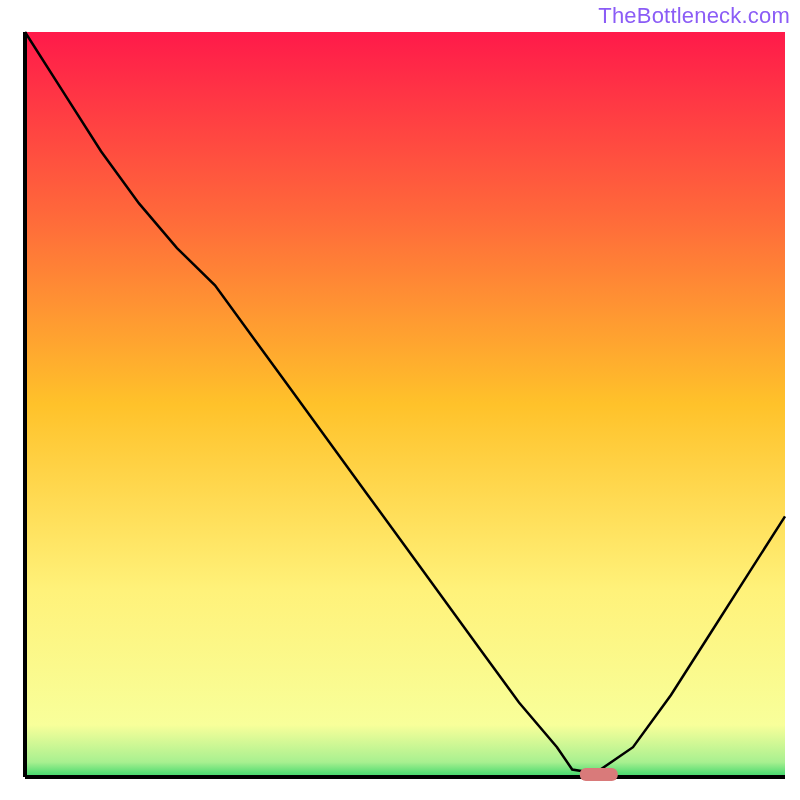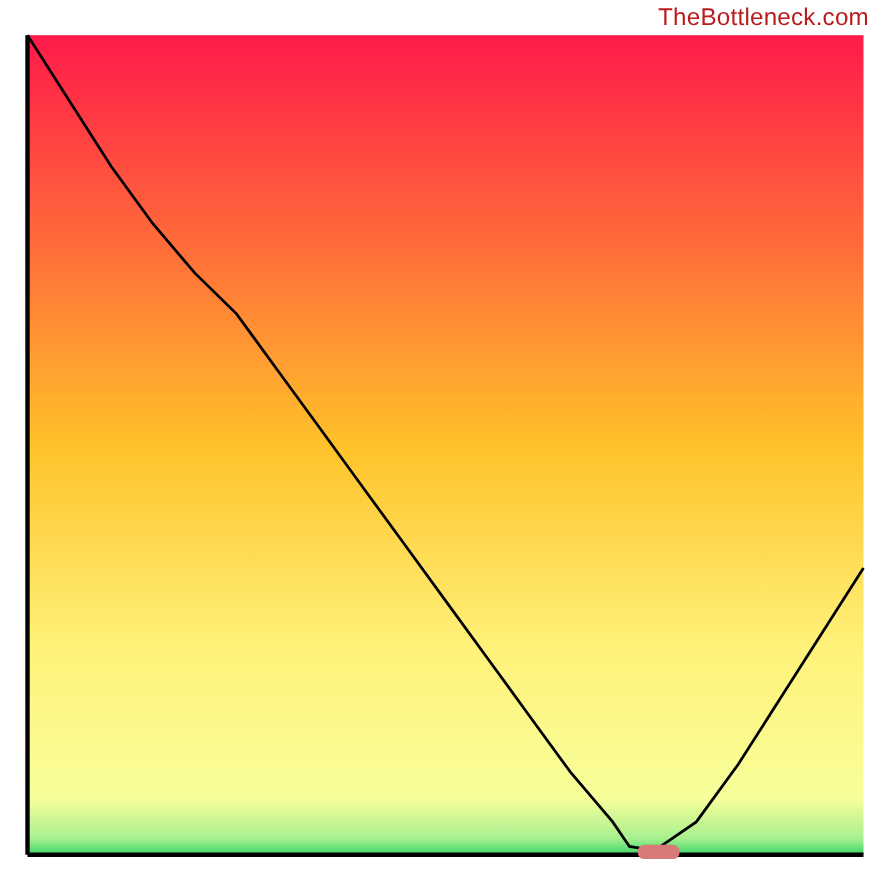--- a/index.html
+++ b/index.html
@@ -13,21 +13,21 @@
   .container {
     position: relative;
     width: 800px;
     height: 800px;
   }
   .watermark {
     position: absolute;
     top: 3px;
     right: 10px;
     font-size: 22px;
-    color: #b91c1c;
+    color: #8b5cf6;
     font-weight: 500;
     letter-spacing: 0.2px;
     z-index: 3;
   }
   svg.chart {
     position: absolute;
     top: 0;
     left: 0;
     width: 800px;
     height: 800px;

